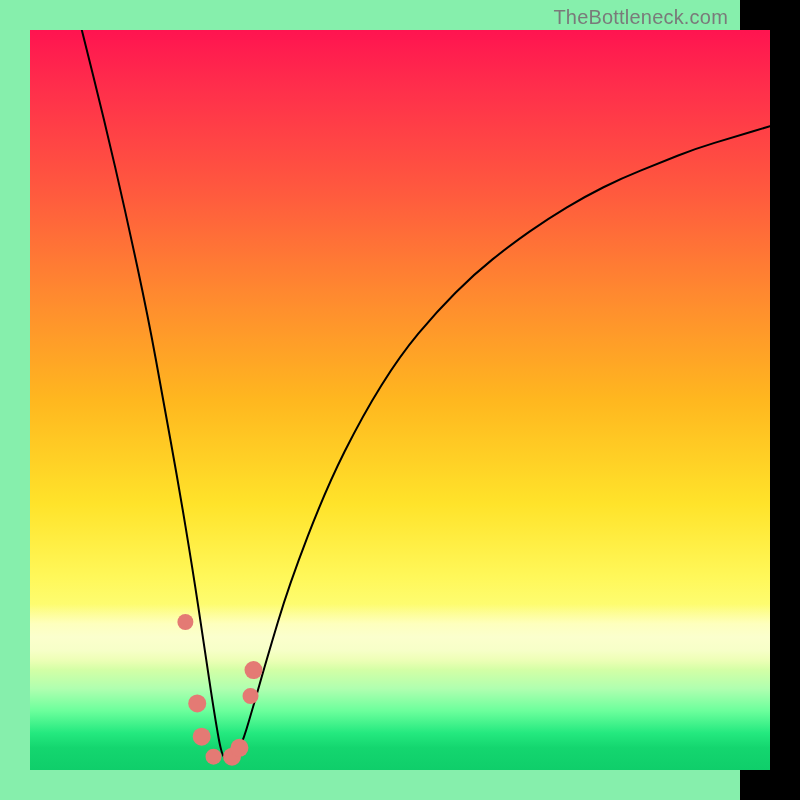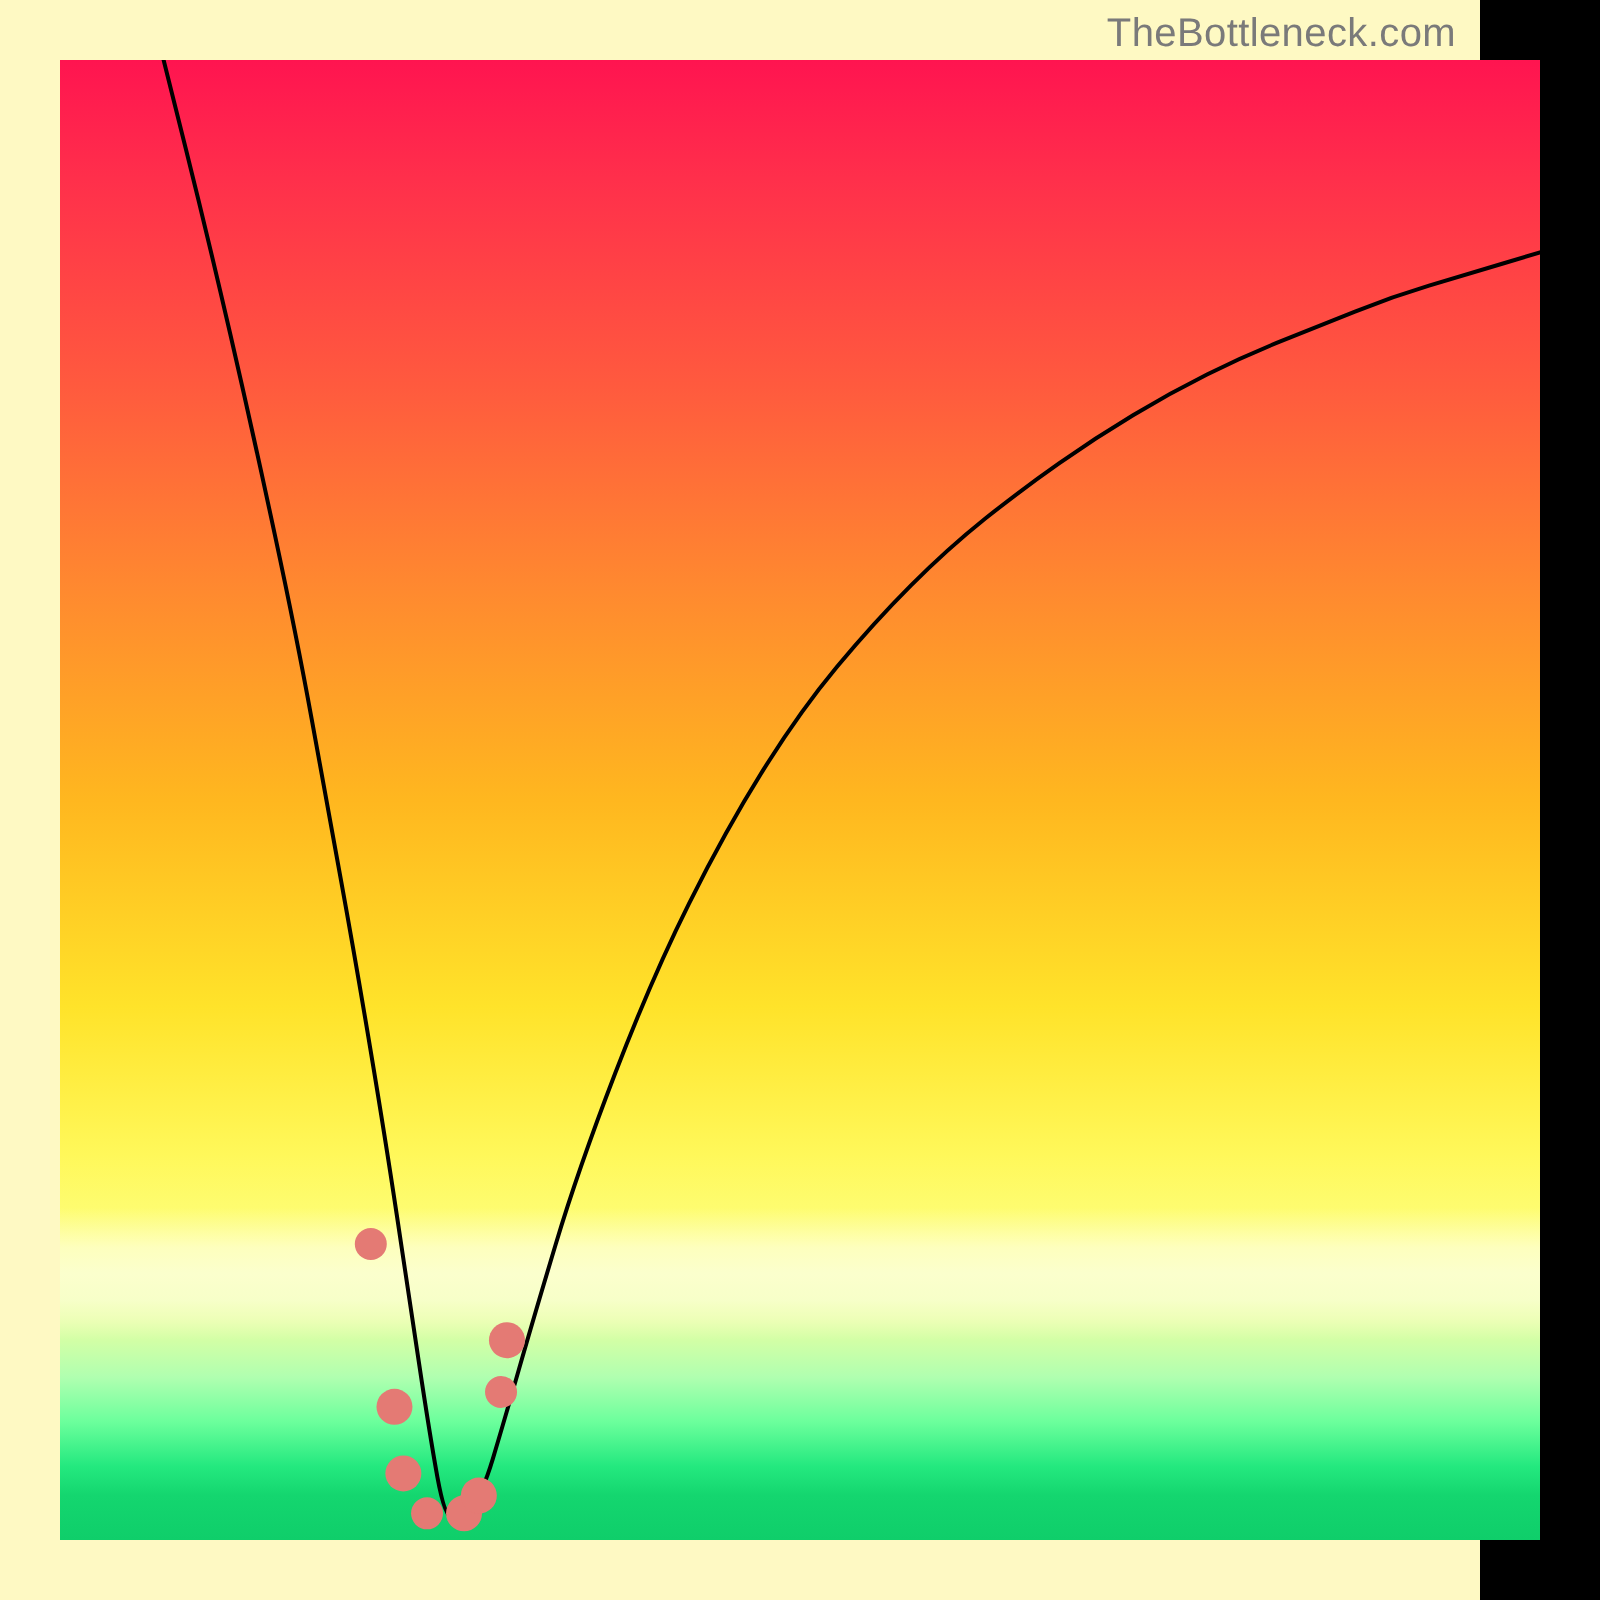--- a/index.html
+++ b/index.html
@@ -8,21 +8,21 @@
     width: 800px;
     height: 800px;
     overflow: hidden;
     background: #000;
     font-family: Arial, Helvetica, sans-serif;
   }
   .stage {
     position: relative;
     width: 740px;
     height: 800px;
-    background: #fef9c3;
+    background: #86efac;
   }
   .plot-area {
     position: absolute;
     left: 30px;
     top: 30px;
     width: 740px;
     height: 740px;
     overflow: hidden;
   }
   .gradient-bg {

